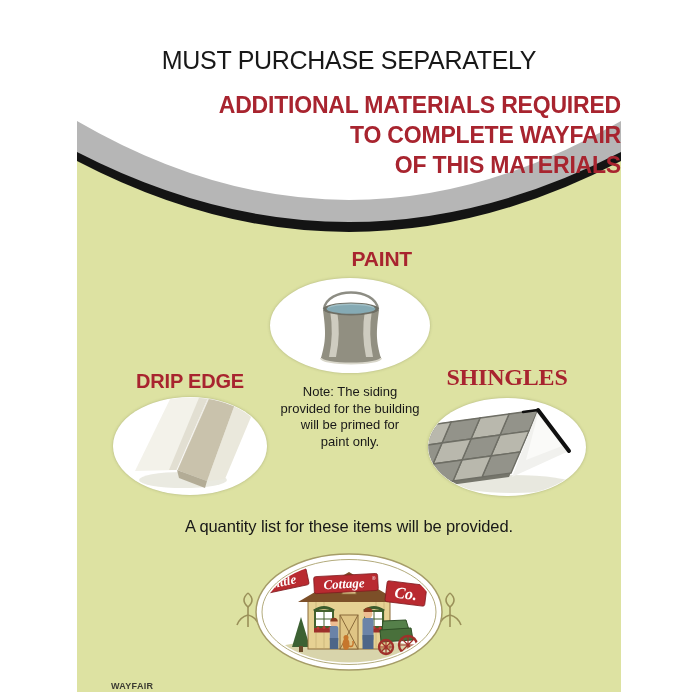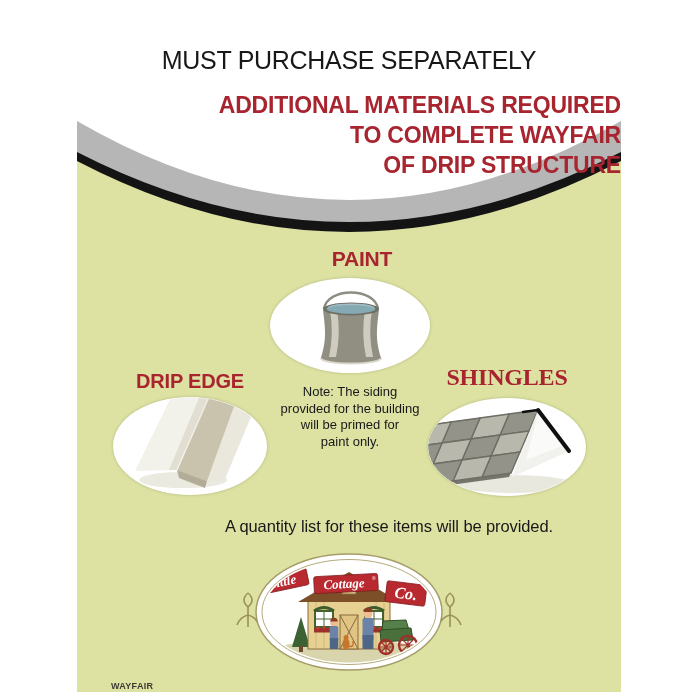--- a/index.html
+++ b/index.html
@@ -19,41 +19,41 @@
     font-size:23px;font-weight:700;line-height:30px;letter-spacing:-0.2px;
     color:var(--accent-red);
   }
   
   .arc-svg{left:77px;top:100px;width:544px;height:145px;display:block;}
   .green-panel{left:77px;top:240px;width:544px;height:452px;background:var(--panel-green);}
   
   .sec-label{
     text-align:center;font-weight:700;color:var(--accent-red);letter-spacing:-0.2px;
   }
-  .lbl-paint{left:282px;top:247px;width:160px;font-size:21px;}
+  .lbl-paint{left:252px;top:247px;width:160px;font-size:21px;text-align:right;}
   .lbl-drip{left:110px;top:370px;width:160px;font-size:20px;}
   .lbl-shingles{left:427px;top:364px;width:160px;font-size:24px;font-family:Liberation Serif, serif;}
   
   .blob{
     background:#fff;border-radius:50%;
     box-shadow:0 0 3px rgba(120,125,80,0.45);
   }
   .blob-paint{left:270px;top:278px;width:160px;height:95px;}
   .blob-drip{left:113px;top:397px;width:154px;height:98px;}
   .blob-shingles{left:428px;top:398px;width:158px;height:98px;}
   .blob svg{display:block;width:100%;height:100%;}
   
   .paint-note{
     left:250px;top:384px;width:200px;text-align:center;
     font-size:13px;line-height:16.5px;color:var(--text-black);
   }
   
   .quantity{
     left:77px;top:517px;width:544px;text-align:center;
-    font-size:16.5px;color:var(--text-black);letter-spacing:-0.1px;margin-left:40px;
+    font-size:16.5px;color:var(--text-black);letter-spacing:-0.1px;
   }
   
   .logo-wrap{left:230px;top:551px;width:238px;height:122px;}
   .logo-wrap svg{display:block;width:100%;height:100%;}
   
   .watermark{
     left:111px;top:665px;font-size:9px;font-weight:700;
     letter-spacing:0.3px;color:var(--watermark);margin-top:16px;
   }
 </style>
@@ -68,21 +68,21 @@
     <rect x="0" y="0" width="544" height="145" fill="#dde2a2"></rect>
     <path d="M0,61 Q272,203 544,61 L544,-5 L0,-5 Z" fill="#141414"></path>
     <path d="M0,52 Q272,192 544,52 L544,-5 L0,-5 Z" fill="#b6b6b6"></path>
     <path d="M0,21 Q272,179 544,21 L544,-5 L0,-5 Z" fill="#ffffff"></path>
   </svg>
 
   <div class="abs title">MUST PURCHASE SEPARATELY</div>
   <div class="abs subtitle">
     <div>ADDITIONAL MATERIALS REQUIRED</div>
     <div>TO COMPLETE WAYFAIR</div>
-    <div>OF DRIP STRUCTURE</div>
+    <div>OF THIS MATERIALS</div>
   </div>
 
   <div class="abs sec-label lbl-paint">PAINT</div>
   <div class="abs blob blob-paint">
     <svg viewBox="0 0 160 95">
       <path d="M54,31 C57,9 105,9 108,31" fill="none" stroke="#8d8d84" stroke-width="2.4"></path>
       <ellipse cx="81" cy="80" rx="30" ry="5.5" fill="#918f81"></ellipse>
       <path d="M51,80 A30 5.5 0 0 0 111,80" fill="none" stroke="#d8d6ca" stroke-width="2"></path>
       <path d="M53,32 C56,55 56,63 51,80 L111,80 C106,63 106,55 109,32 Z" fill="#918f81"></path>
       <path d="M60,32 Q64,56 59,79 L66,79 Q71,56 67,32 Z" fill="#d5d3c6" opacity="0.9"></path>

